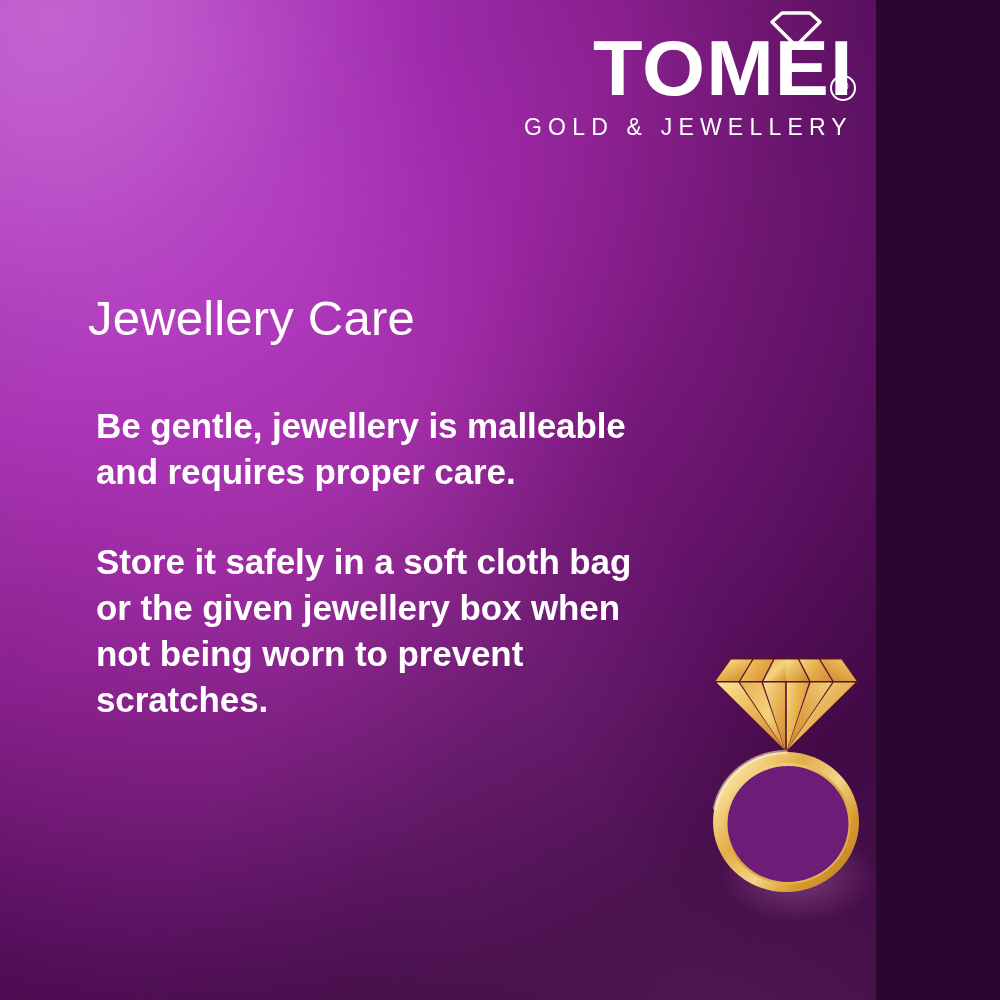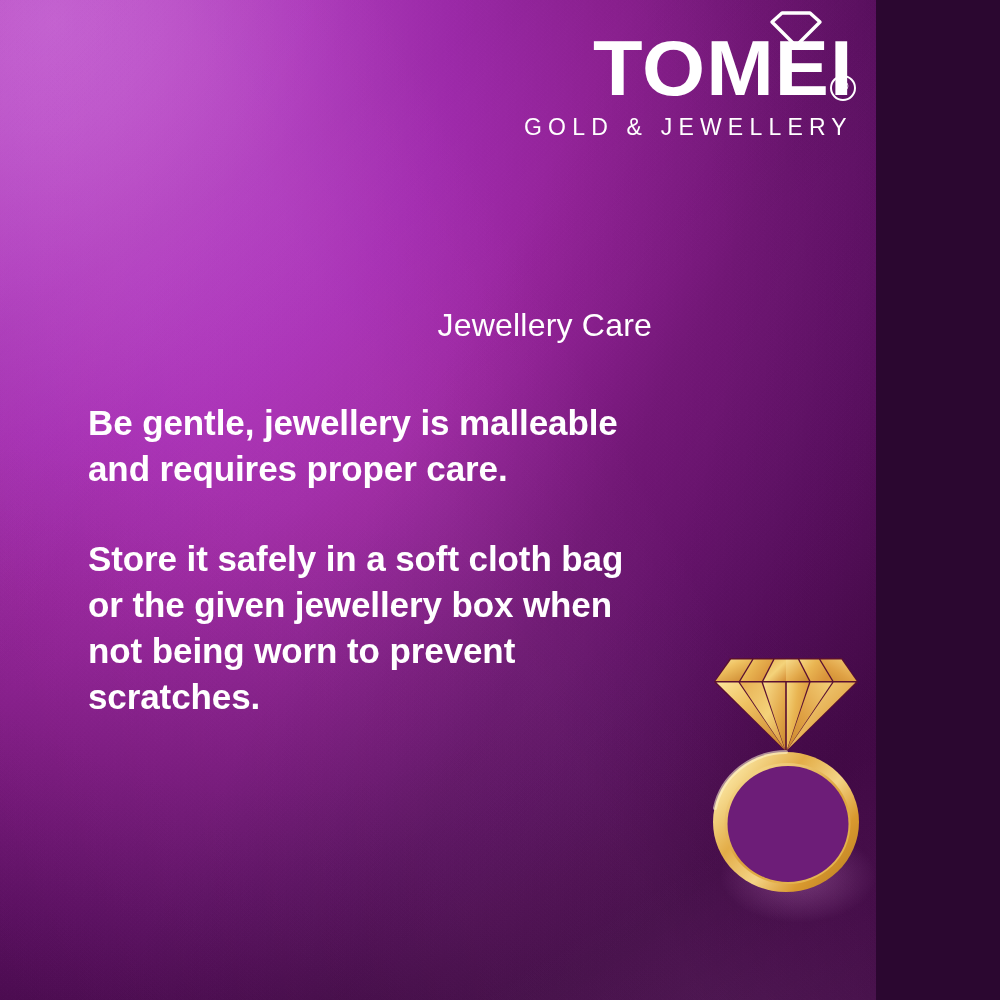--- a/index.html
+++ b/index.html
@@ -165,31 +165,30 @@
   }
 
   
   .copy {
     position: absolute;
     left: 88px;
     top: 292px;
     width: 580px;
   }
   .headline {
-    margin: 16px;
+    margin: 0;
     font-family: "Liberation Sans", sans-serif;
     font-weight: normal;
-    font-size: 32px;
+    font-size: 49px;
     line-height: 1.1;
     color: #ffffff;
     letter-spacing: 0.2px;
-    text-align: right;
   }
   .para {
-    margin: 0;
+    margin: 8px;
     font-family: "Liberation Sans", sans-serif;
     font-weight: bold;
     font-size: 35px;
     line-height: 46px;
     color: #ffffff;
     letter-spacing: -0.1px;
     white-space: pre-line;
   }
   .para-1 { margin-top: 57px; }
   .para-2 { margin-top: 44px; }

